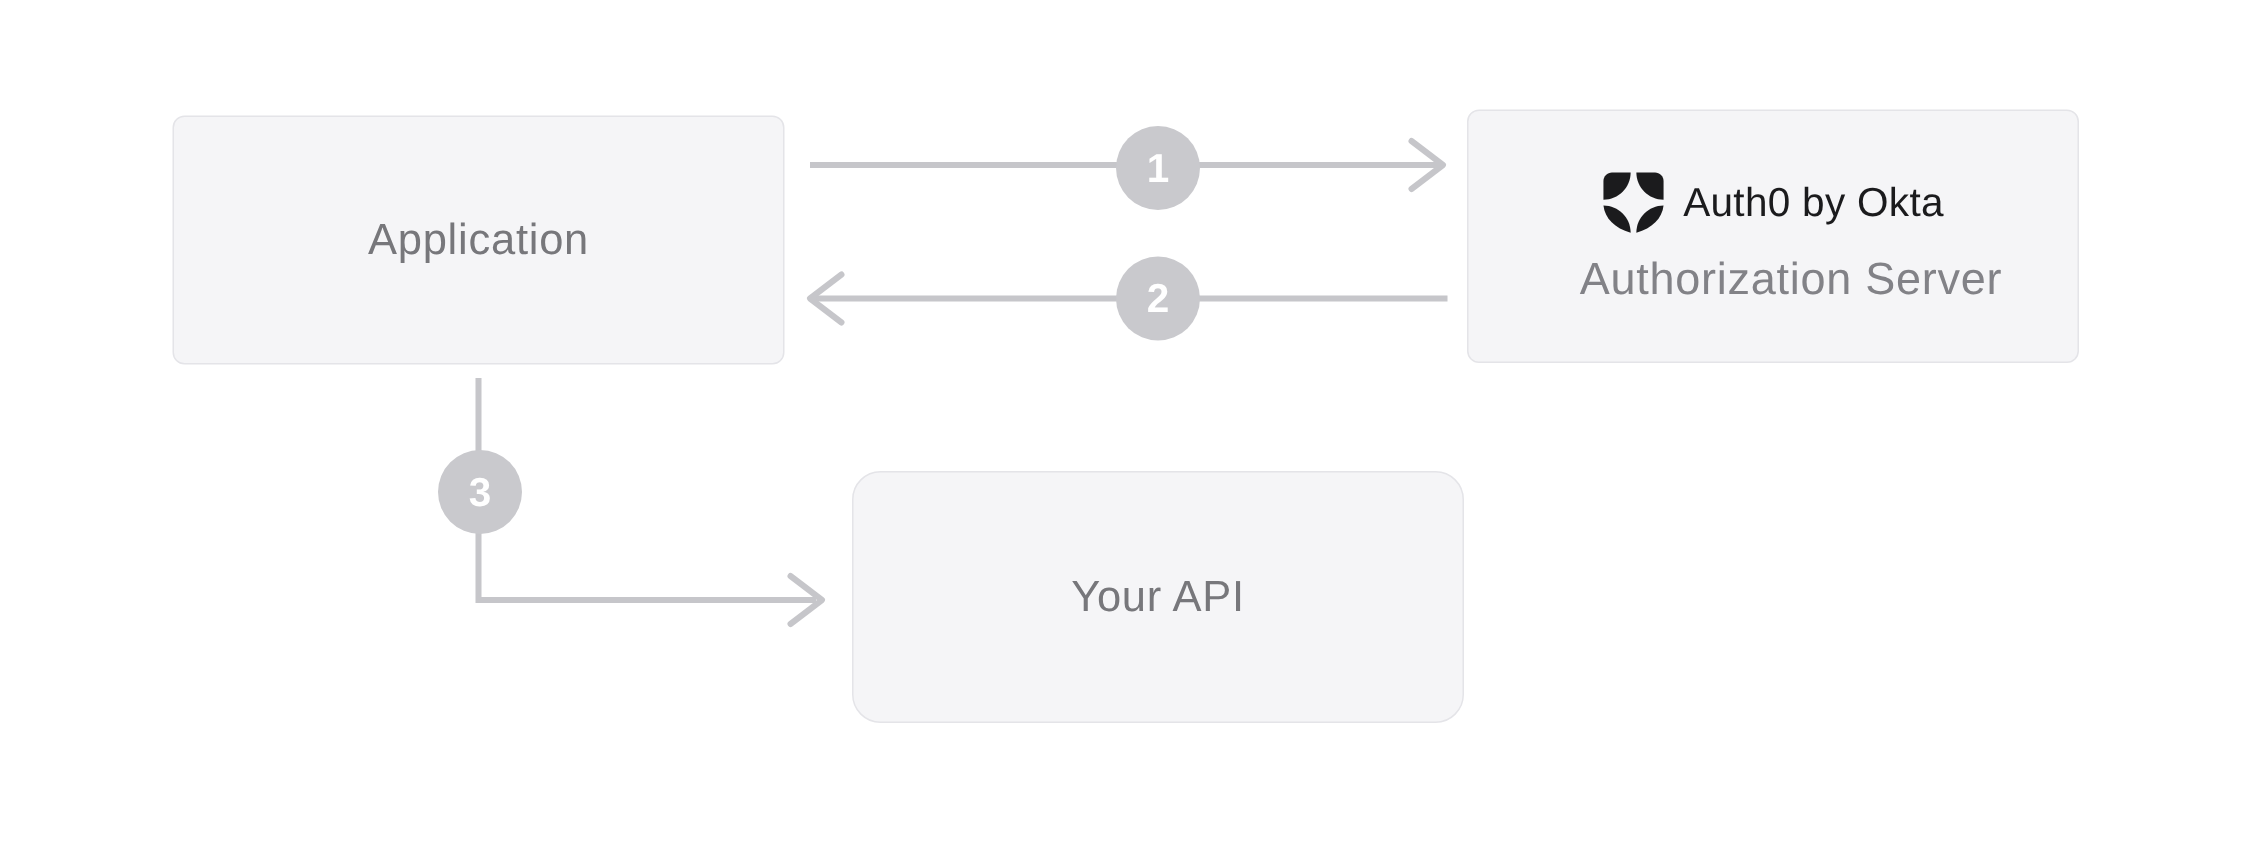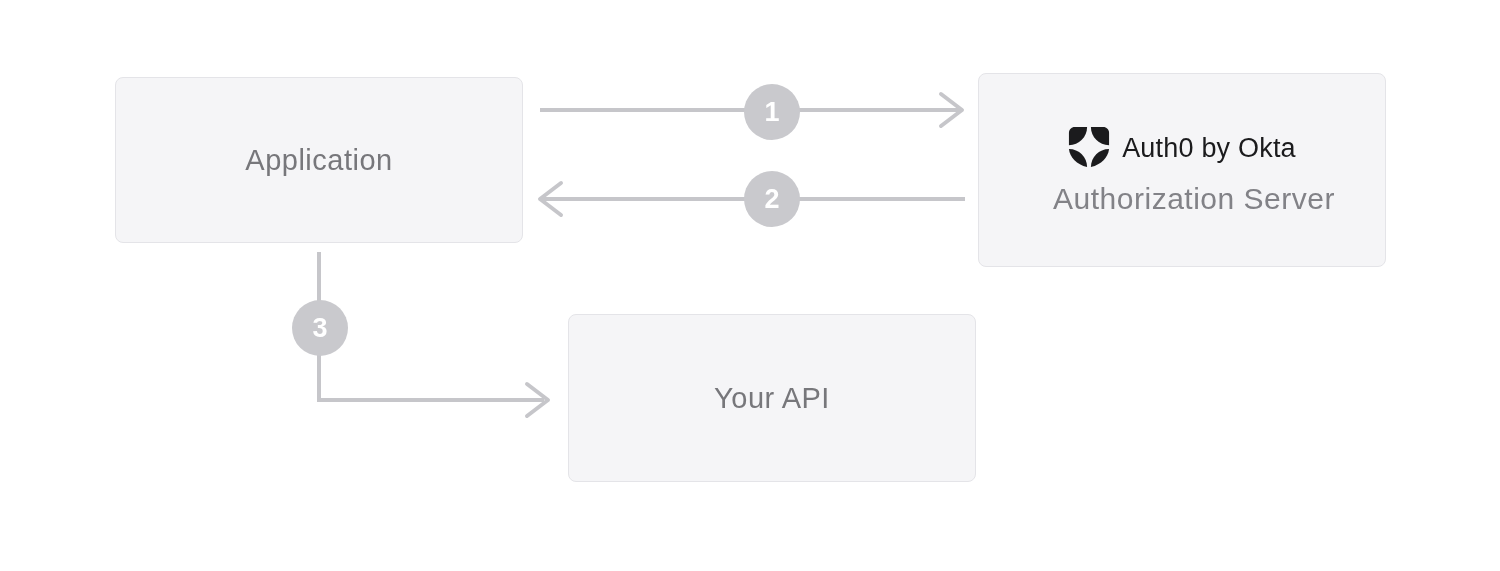--- a/index.html
+++ b/index.html
@@ -27,22 +27,22 @@
     justify-content: center;
     text-align: center;
   }
   .node-label {
     color: #77777b;
     font-size: 29px;
     line-height: 44px;
     letter-spacing: 0.5px;
   }
   .node-application { left: 115px; top: 77px;  width: 408px; height: 166px; }
-  .node-authserver  { left: 978px; top: 73px;  width: 408px; height: 194px; }
-  .node-api         { left: 568px; top: 314px; width: 408px; height: 168px; }
+  .node-authserver  { left: 978px; top: 73px;  width: 408px; height: 169px; }
+  .node-api         { left: 568px; top: 314px; width: 408px; height: 168px; border-radius: 19px; }
 
   .logo-row {
     display: flex;
     align-items: center;
     justify-content: center;
     gap: 12px;
     margin-bottom: 14px;
   }
   .logo-mark svg { display: block; }
   .logo-text {

